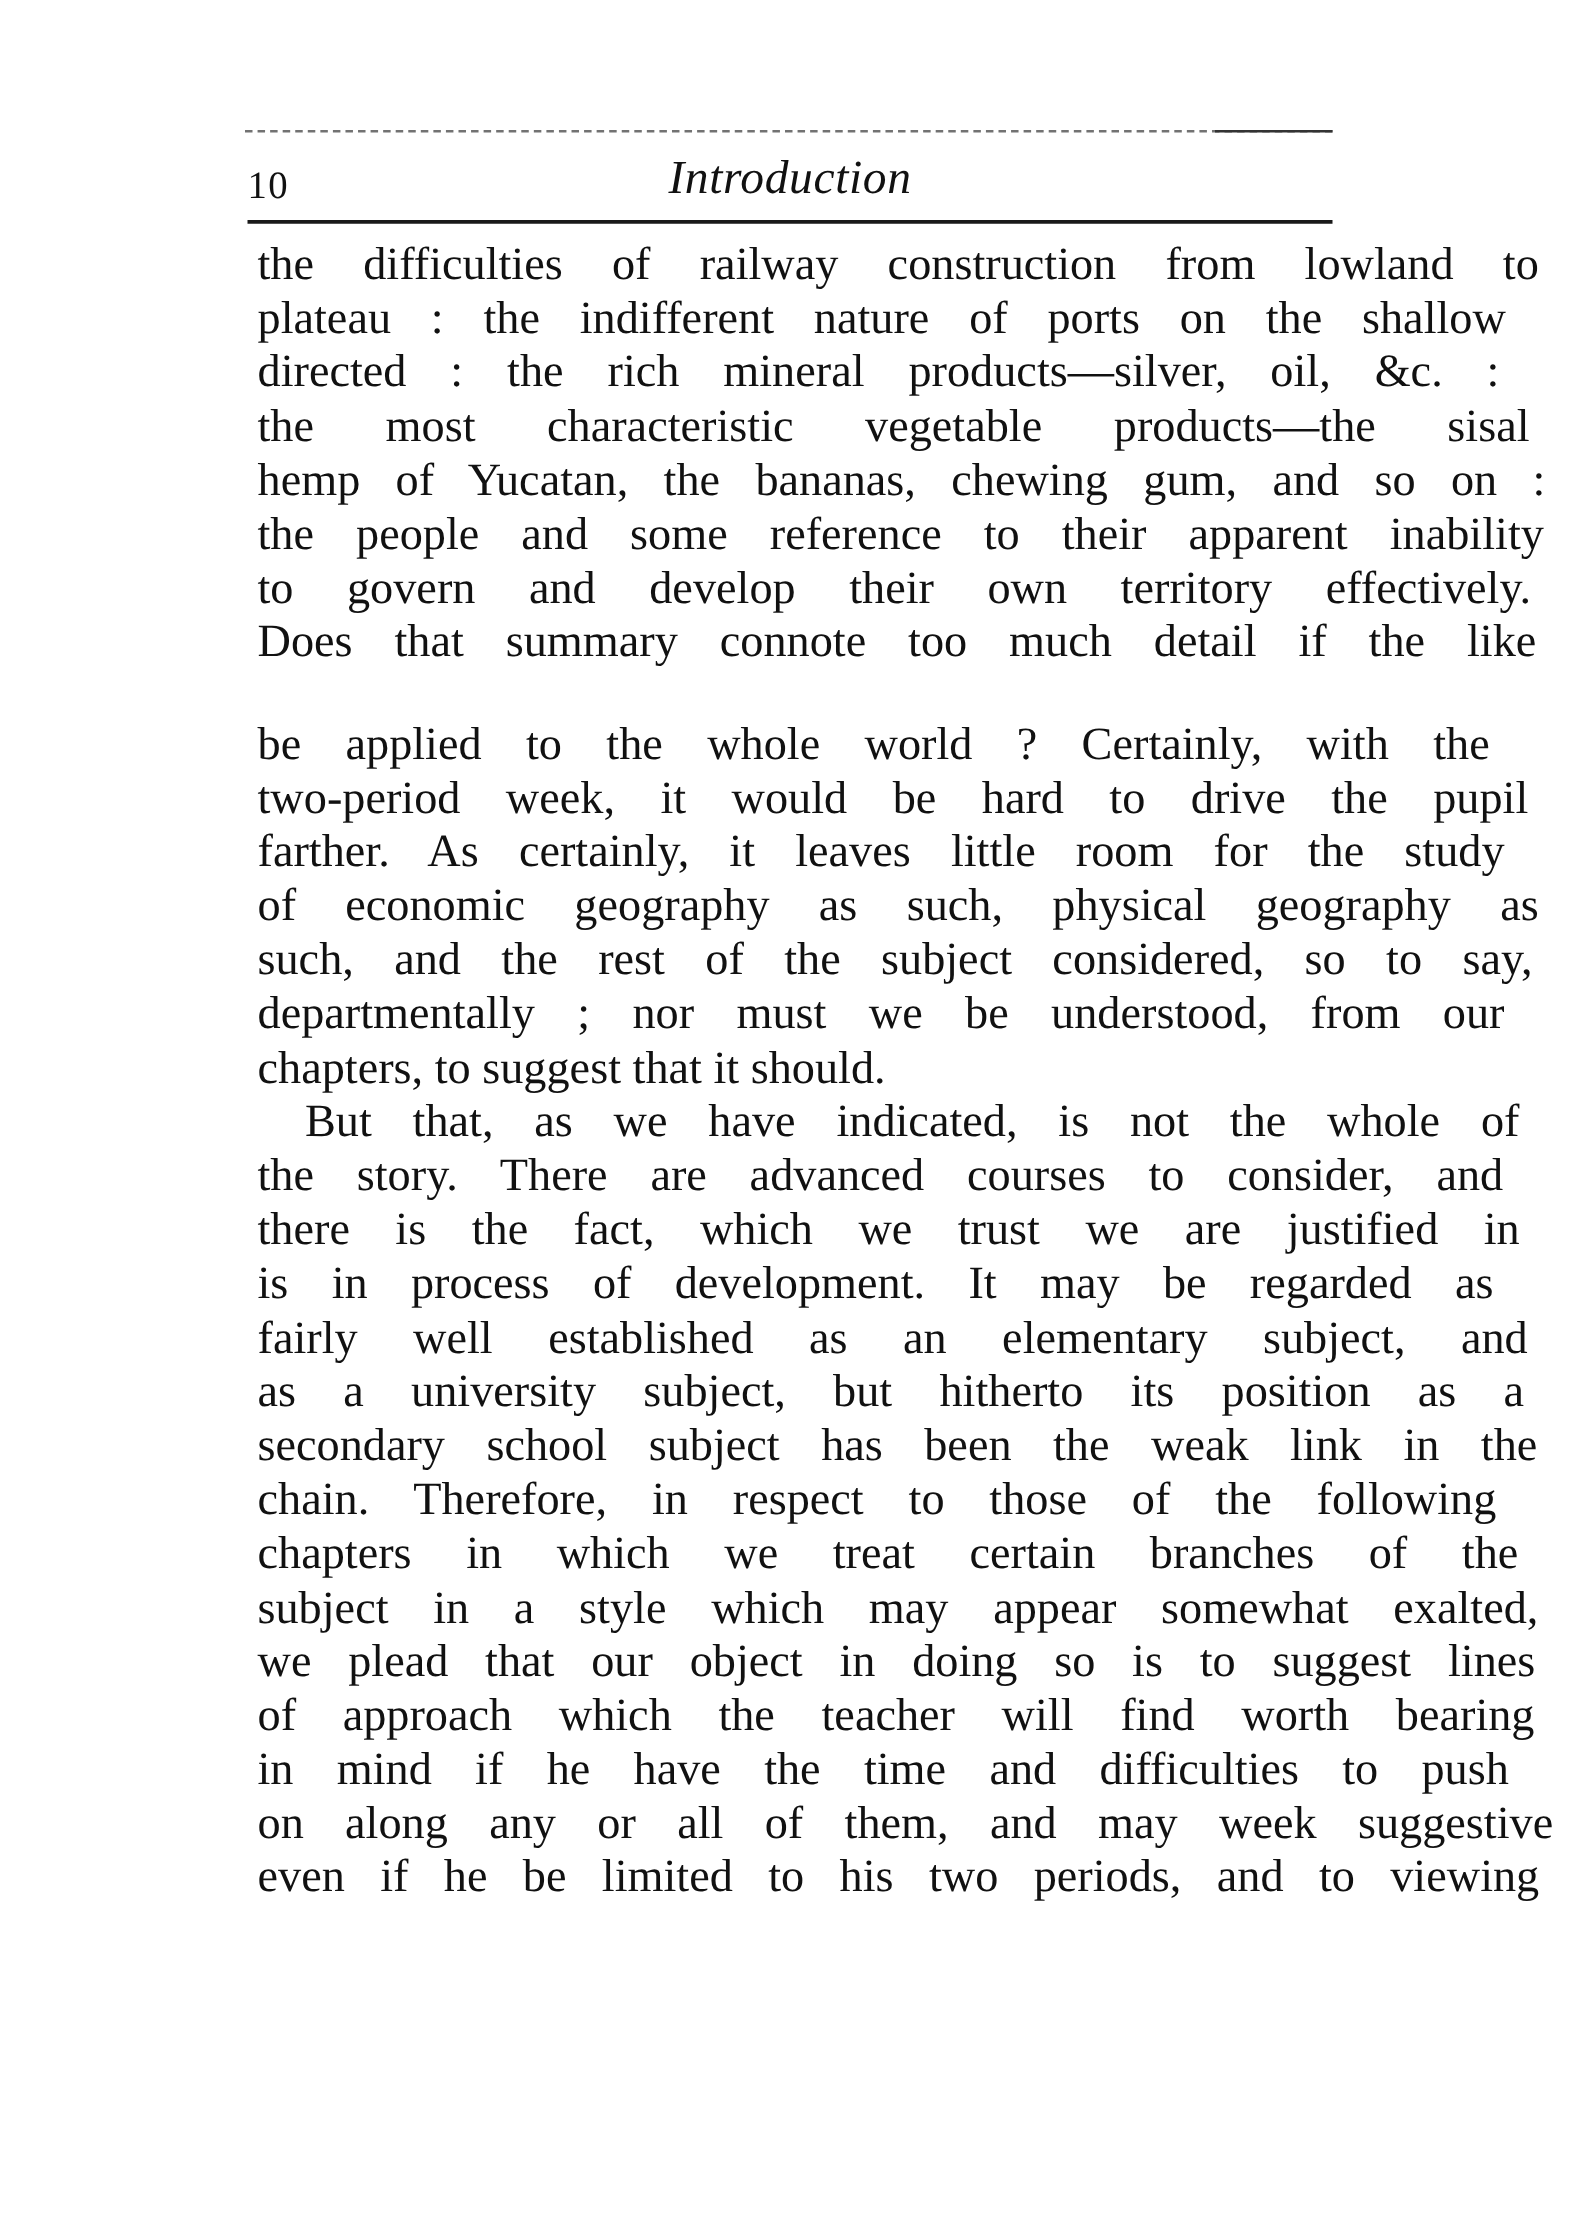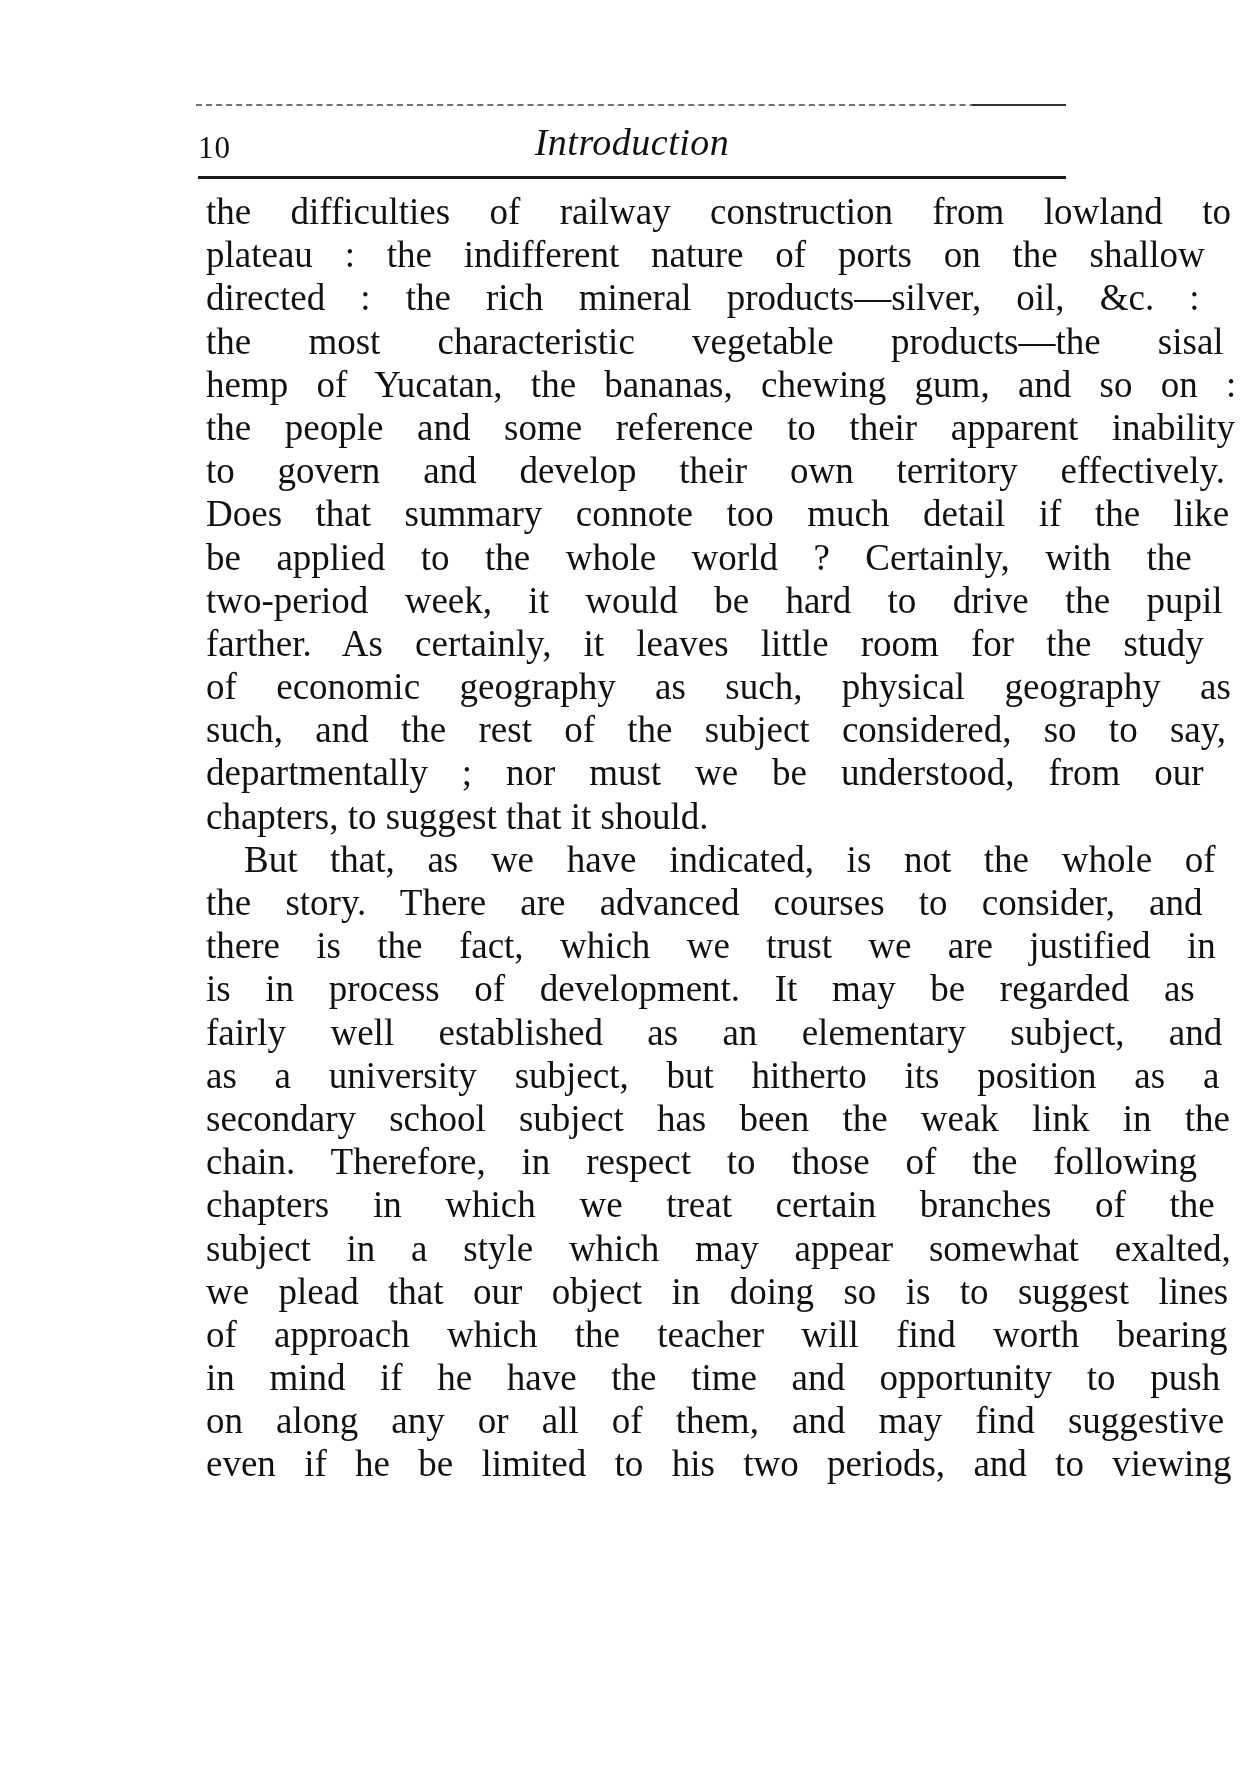--- a/index.html
+++ b/index.html
@@ -109,39 +109,39 @@
   <div class="body-text" id="body-text">
       <div>
         <span class="line" style="white-space: nowrap; word-spacing: 30.125px; display: block;">the difficulties of railway construction from lowland to</span>
         <span class="line" style="white-space: nowrap; word-spacing: 22.5656px; display: block;">plateau :  the indifferent nature of ports on the shallow</span>
         <span class="line" style="white-space: nowrap; word-spacing: 25.8715px; display: block;">directed :  the rich mineral products—silver, oil, &amp;c. :</span>
         <span class="line" style="white-space: nowrap; word-spacing: 47.9781px; display: block;">the most characteristic vegetable products—the sisal</span>
         <span class="line" style="white-space: nowrap; word-spacing: 19.0141px; display: block;">hemp of Yucatan, the bananas, chewing gum, and so on :</span>
         <span class="line" style="white-space: nowrap; word-spacing: 24.3613px; display: block;">the people and some reference to their apparent inability</span>
         <span class="line" style="white-space: nowrap; word-spacing: 33.567px; display: block;">to govern and develop their own territory effectively.</span>
         <span class="line" style="white-space: nowrap; word-spacing: 24.2812px; display: block;">Does that summary connote too much detail if the like</span>
-        <span class="line" style="white-space: nowrap; word-spacing: 26.2234px; display: block;">be applied to the whole world ?  Certainly, with the</span>
+        <span class="line" style="white-space: nowrap; word-spacing: 26.2234px; display: block; margin-top: 38px;">be applied to the whole world ?  Certainly, with the</span>
         <span class="line" style="white-space: nowrap; word-spacing: 27.1024px; display: block;">two-period week, it would be hard to drive the pupil</span>
         <span class="line" style="white-space: nowrap; word-spacing: 22.8656px; display: block;">farther.  As certainly, it leaves little room for the study</span>
         <span class="line" style="white-space: nowrap; word-spacing: 30.1696px; display: block;">of economic geography as such, physical geography as</span>
         <span class="line" style="white-space: nowrap; word-spacing: 23.0281px; display: block;">such, and the rest of the subject considered, so to say,</span>
         <span class="line" style="white-space: nowrap; word-spacing: 24.6441px; display: block;">departmentally ;  nor must we be understood, from our</span>
         <span class="line last">chapters, to suggest that it should.</span>
       </div>
       <div>
         <span class="line indent" style="white-space: nowrap; word-spacing: 23.3781px; display: block;">But that, as we have indicated, is not the whole of</span>
         <span class="line" style="white-space: nowrap; word-spacing: 24.9688px; display: block;">the story.  There are advanced courses to consider, and</span>
         <span class="line" style="white-space: nowrap; word-spacing: 27.1016px; display: block;">there is the fact, which we trust we are justified in</span>
         <span class="line" style="white-space: nowrap; word-spacing: 25.3797px; display: block;">is in process of development.  It may be regarded as</span>
         <span class="line" style="white-space: nowrap; word-spacing: 35.0915px; display: block;">fairly well established as an elementary subject, and</span>
         <span class="line" style="white-space: nowrap; word-spacing: 28.5521px; display: block;">as a university subject, but hitherto its position as a</span>
         <span class="line" style="white-space: nowrap; word-spacing: 23.9201px; display: block;">secondary school subject has been the weak link in the</span>
         <span class="line" style="white-space: nowrap; word-spacing: 26.6215px; display: block;">chain.  Therefore, in respect to those of the following</span>
         <span class="line" style="white-space: nowrap; word-spacing: 34.3965px; display: block;">chapters in which we treat certain branches of the</span>
         <span class="line" style="white-space: nowrap; word-spacing: 26.5039px; display: block;">subject in a style which may appear somewhat exalted,</span>
         <span class="line" style="white-space: nowrap; word-spacing: 20.1577px; display: block;">we plead that our object in doing so is to suggest lines</span>
         <span class="line" style="white-space: nowrap; word-spacing: 28.043px; display: block;">of approach which the teacher will find worth bearing</span>
-        <span class="line" style="white-space: nowrap; word-spacing: 25.3703px; display: block;">in mind if he have the time and opportunity to push</span>
-        <span class="line" style="white-space: nowrap; word-spacing: 23.8172px; display: block;">on along any or all of them, and may find suggestive</span>
+        <span class="line" style="white-space: nowrap; word-spacing: 25.3703px; display: block;">in mind if he have the time and difficulties to push</span>
+        <span class="line" style="white-space: nowrap; word-spacing: 23.8172px; display: block;">on along any or all of them, and may week suggestive</span>
         <span class="line" style="white-space: nowrap; word-spacing: 19.044px; display: block;">even if he be limited to his two periods, and to viewing</span>
       </div>
     </div>
 </div>
 
 </body></html>

